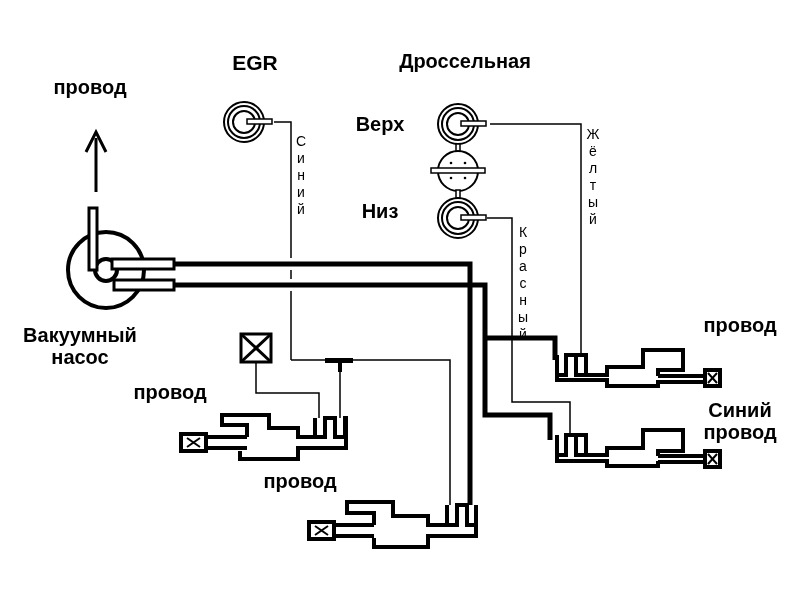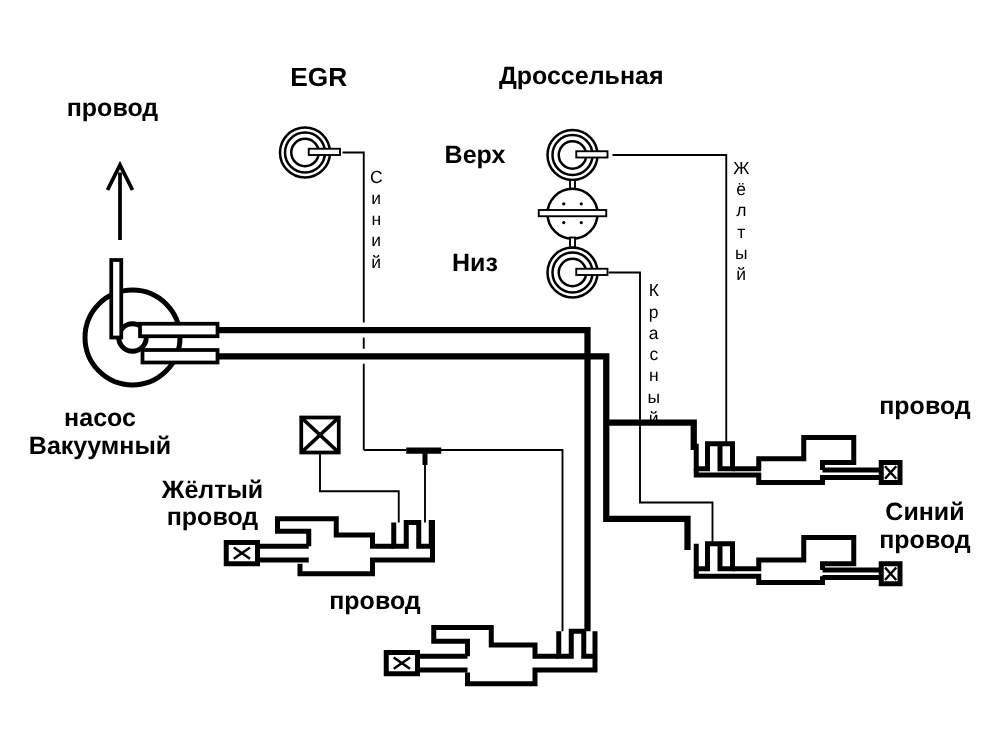--- a/index.html
+++ b/index.html
@@ -148,25 +148,24 @@
 <div class="lbl lbl-big" style="left:10px; top:76px; width:160px;">
   <div>провод</div>
 </div>
 <div class="lbl" style="left:225px; top:52px; width:60px; font-size:21px;">EGR</div>
 <div class="lbl lbl-big" style="left:390px; top:50px; width:150px;">
   <div>Дроссельная</div>
 </div>
 <div class="lbl lbl-big" style="left:350px; top:113px; width:60px;">Верх</div>
 <div class="lbl lbl-big" style="left:355px; top:200px; width:50px;">Низ</div>
 <div class="lbl lbl-big" style="left:10px; top:324px; width:140px;">
+  <div>Вакуумный</div>
   <div>насос</div>
-  <div>Вакуумный</div>
 </div>
 <div class="lbl lbl-big" style="left:115px; top:381px; width:110px;">
-  <div>Жёлтый</div>
   <div>провод</div>
 </div>
 <div class="lbl lbl-big" style="left:240px; top:470px; width:120px;">
   <div>провод</div>
 </div>
 <div class="lbl lbl-big" style="left:690px; top:314px; width:100px;">
   <div>провод</div>
 </div>
 <div class="lbl lbl-big" style="left:690px; top:399px; width:100px;">
   <div>Синий</div>

